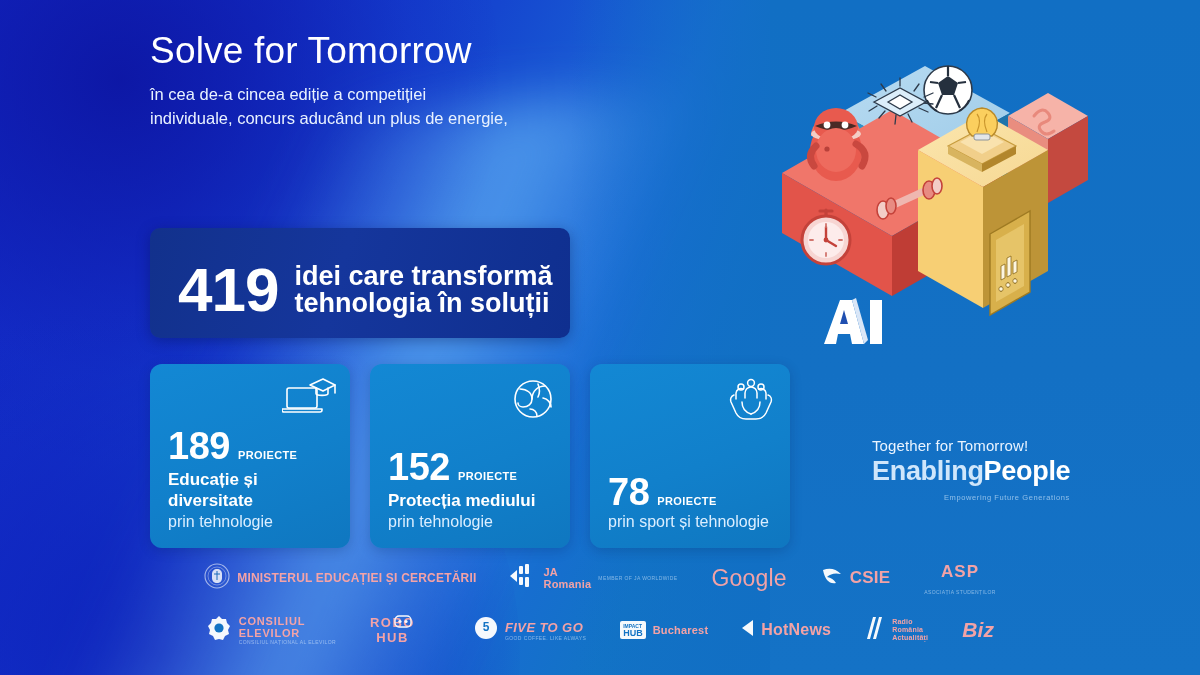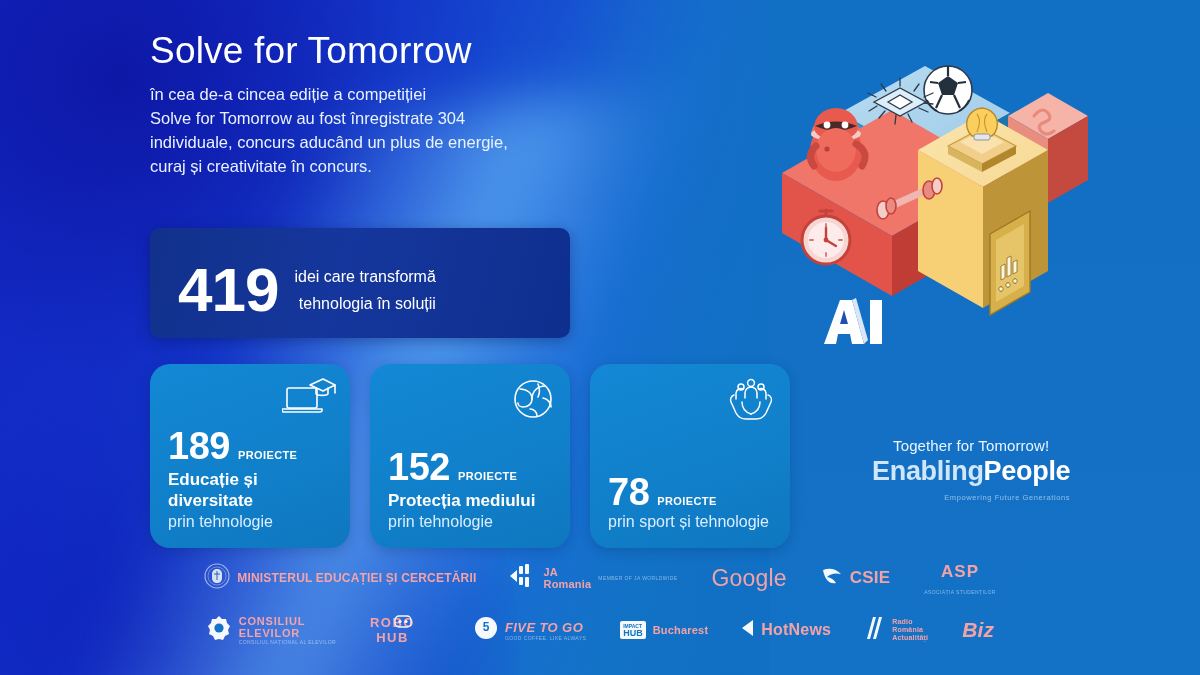--- a/index.html
+++ b/index.html
@@ -70,42 +70,42 @@
     width: 420px; height: 110px;
     border-radius: 10px;
     background: linear-gradient(105deg, #12318c 0%, #15369c 45%, #0f2f8f 100%);
     box-shadow: 0 3px 14px rgba(4, 14, 70, 0.35);
     display: flex; align-items: center; padding: 14px 0 0 28px; gap: 16px;
   }
   .hero-number {
     color: #ffffff; font-size: 62px; font-weight: 700; line-height: 1;
     letter-spacing: -1px;
   }
-  .hero-text { color: #ffffff; font-size: 16px; line-height: 27px; font-weight: 400; text-align: right; }
+  .hero-text { color: #ffffff; font-size: 27px; line-height: 27px; font-weight: 700; }
 
   
   .cards { position: absolute; left: 150px; top: 364px; display: flex; gap: 20px; }
   .stat-card {
     width: 200px; height: 184px;
-    border-radius: 20px;
+    border-radius: 12px;
     background: linear-gradient(160deg, #1388d4 0%, #1180cb 55%, #0f77c0 100%);
     box-shadow: 0 3px 12px rgba(4, 30, 80, 0.22);
     position: relative;
     padding: 14px 16px;
   }
   .card-icon { position: absolute; right: 14px; top: 12px; }
   .card-body { position: absolute; left: 18px; right: 12px; bottom: 16px; }
   .card-numline { display: flex; align-items: baseline; gap: 8px; }
   .card-number { color: #fff; font-size: 38px; font-weight: 700; line-height: 1; letter-spacing: -0.5px; }
   .card-unit { color: #fff; font-size: 11px; font-weight: 700; letter-spacing: 0.4px; }
   .card-title { color: #fff; font-size: 17px; font-weight: 700; margin-top: 4px; line-height: 21px; }
   .card-sub { color: #dbeeff; font-size: 16px; font-weight: 400; line-height: 21px; }
 
   
-  .tagline { position: absolute; left: 872px; top: 437px; text-align: center; }
+  .tagline { position: absolute; left: 872px; top: 437px; }
   .tagline-top { color: #eaf4ff; font-size: 15px; font-weight: 500; letter-spacing: 0.1px; }
   .tagline-main { font-size: 27px; font-weight: 700; letter-spacing: -0.3px; margin-top: 2px; }
   .tagline-main .w1 { color: #cfe6fb; }
   .tagline-main .w2 { color: #ffffff; }
   .tagline-fine {
     margin-top: 6px; margin-left: 72px;
     color: rgba(215,235,255,0.62); font-size: 7.5px; letter-spacing: 0.6px;
     filter: blur(0.45px);
   }
 
@@ -130,23 +130,21 @@
   <div class="bg-glow-bl"></div>
   <div class="bg-sweep"></div>
   <div class="bg-flat-right-fade"></div>
   <div class="bg-flat-right"></div>
 </div>
 
 <div class="headline">Solve for Tomorrow</div>
 
 <div class="lede">
   <p>în cea de-a cincea ediție a competiției</p>
-  <p>Solve for Tomorrow au fost înregistrate 304</p>
   <p>individuale, concurs aducând un plus de energie,</p>
-  <p>curaj și creativitate în concurs.</p>
 </div>
 
 <div class="hero-card">
   <div class="hero-number">419</div>
   <div class="hero-text">
     <div>idei care transformă</div>
     <div>tehnologia în soluții</div>
   </div>
 </div>
 

